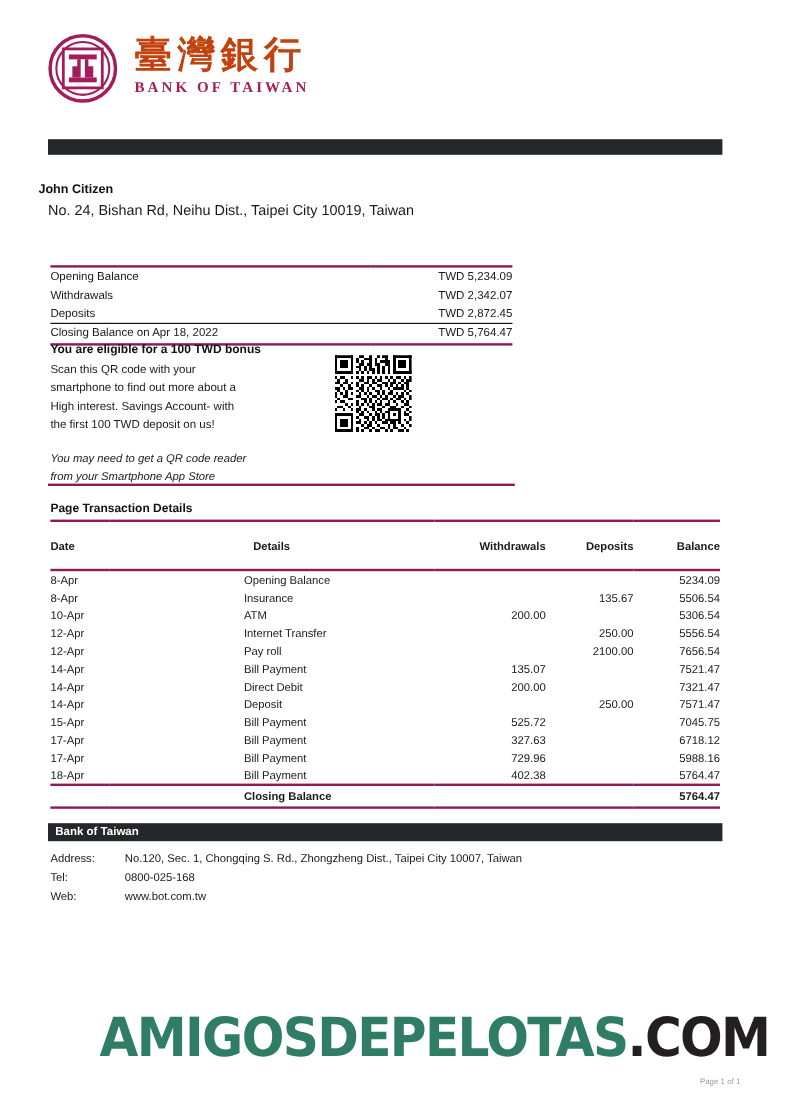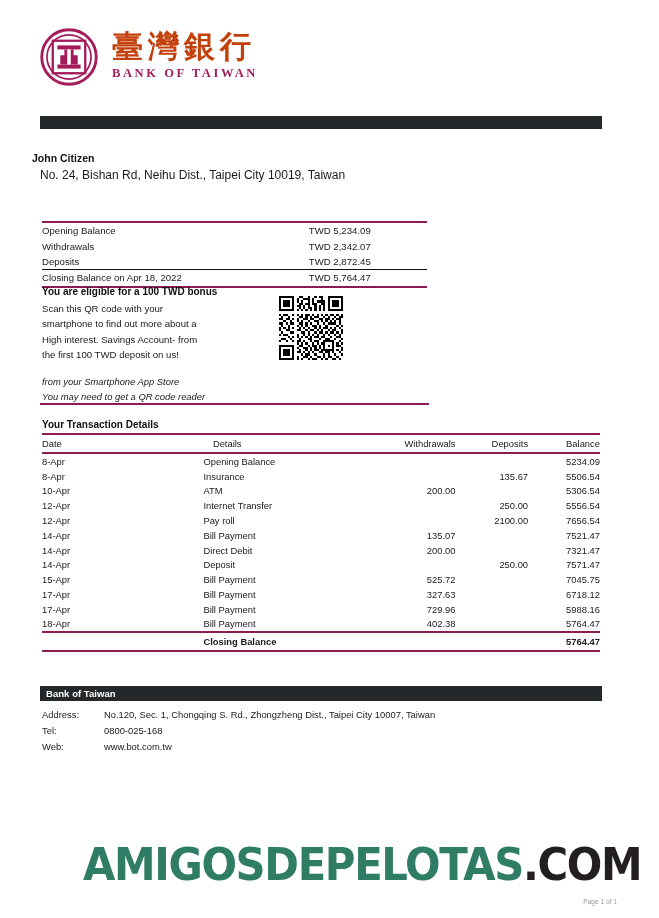--- a/index.html
+++ b/index.html
@@ -92,20 +92,21 @@
     top: 221px;
     width: 385px;
     border-collapse: collapse;
     font-size: 9.6px;
   }
   .summary td {
     padding: 2.2px 0 2.2px 0;
     color: #1a1a1a;
   }
   .summary td.amt {
+    text-align: right;
   }
   .summary tr.top-rule td { border-top: 2.4px solid #8e1a55; }
   .summary tr.black-rule td { border-top: 1.6px solid #111; }
   .summary tr.bot-rule td { border-bottom: 2.4px solid #8e1a55; margin-top: 24px; }
 
   
   .bonus-head {
     position: absolute;
     left: 42px;
     top: 286px;
@@ -157,23 +158,23 @@
   }
   .txn {
     position: absolute;
     left: 42px;
     top: 433px;
     width: 558px;
     border-collapse: collapse;
     font-size: 9.4px;
   }
   .txn th {
-    font-weight: 400;
-    color: #1a1a1a;
-    padding: 3px 0;
+    font-weight: 700;
+    color: #1a1a1a;
+    padding: 14px 0;
     border-top: 2.4px solid #8e1a55;
     border-bottom: 2.4px solid #8e1a55;
   }
   .txn td {
     padding: 1.9px 0;
     color: #1a1a1a;
   }
   .c-date   { width: 62px;  text-align: left; }
   .c-det    { width: 210px; text-align: left;  padding-left: 112px !important; }
   .c-det-h  { width: 210px; text-align: center; }
@@ -280,21 +281,21 @@
         <td>Closing  Balance on Apr 18, 2022</td>
         <td class="amt">TWD 5,764.47</td>
       </tr>
     </tbody>
   </table>
 
   <div class="bonus-head">You are eligible for a 100 TWD bonus</div>
   <div class="bonus-lines">
     <div>Scan this QR code with your</div>
     <div>smartphone to find out more about a</div>
-    <div>High interest. Savings Account- from</div>
+    <div>High interest. Savings Account- with</div>
     <div>the first 100 TWD deposit on us!</div>
   </div>
 
   <svg class="qr" viewBox="0 0 29 29" shape-rendering="crispEdges">
     <rect width="29" height="29" fill="#ffffff"></rect>
     <g fill="#000000">
 
       <rect x="0" y="0" width="7" height="1"></rect>
         <rect x="0" y="6" width="7" height="1"></rect>
       <rect x="0" y="0" width="1" height="7"></rect>
@@ -527,26 +528,26 @@
         <rect x="13" y="28" width="1" height="1"></rect>
       <rect x="15" y="28" width="2" height="1"></rect>
         <rect x="19" y="28" width="1" height="1"></rect>
       <rect x="21" y="28" width="1" height="1"></rect>
         <rect x="24" y="28" width="2" height="1"></rect>
       <rect x="27" y="28" width="1" height="1"></rect>
     </g>
   </svg>
 
   <div class="note">
+    <div>You may need to get a QR code reader</div>
     <div>from your Smartphone App Store</div>
-    <div>You may need to get a QR code reader</div>
   </div>
   <div class="note-rule"></div>
 
-  <div class="txn-title">Your Transaction Details</div>
+  <div class="txn-title">Page Transaction Details</div>
   <table class="txn">
     <thead>
       <tr>
         <th class="c-date">Date</th>
         <th class="c-det-h">Details</th>
         <th class="c-wd">Withdrawals</th>
         <th class="c-dep">Deposits</th>
         <th class="c-bal">Balance</th>
       </tr>
     </thead>

